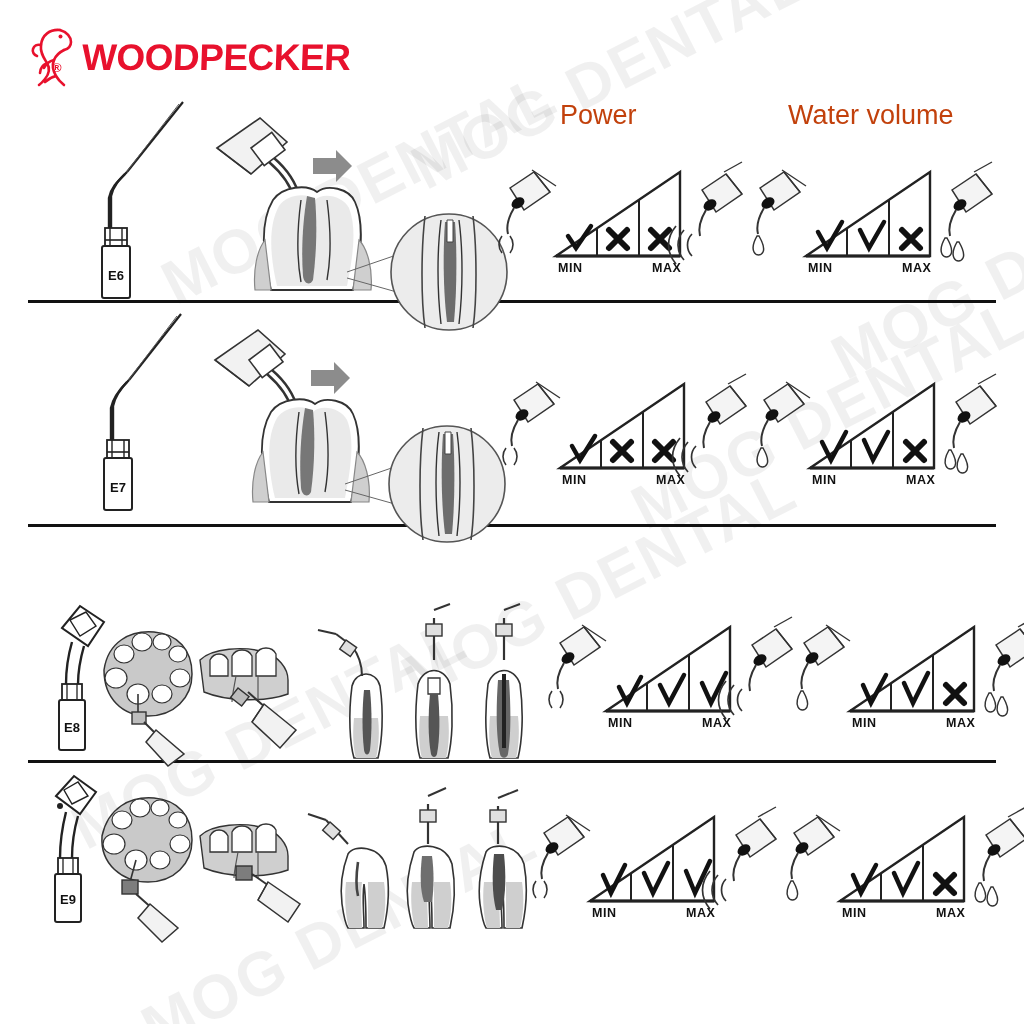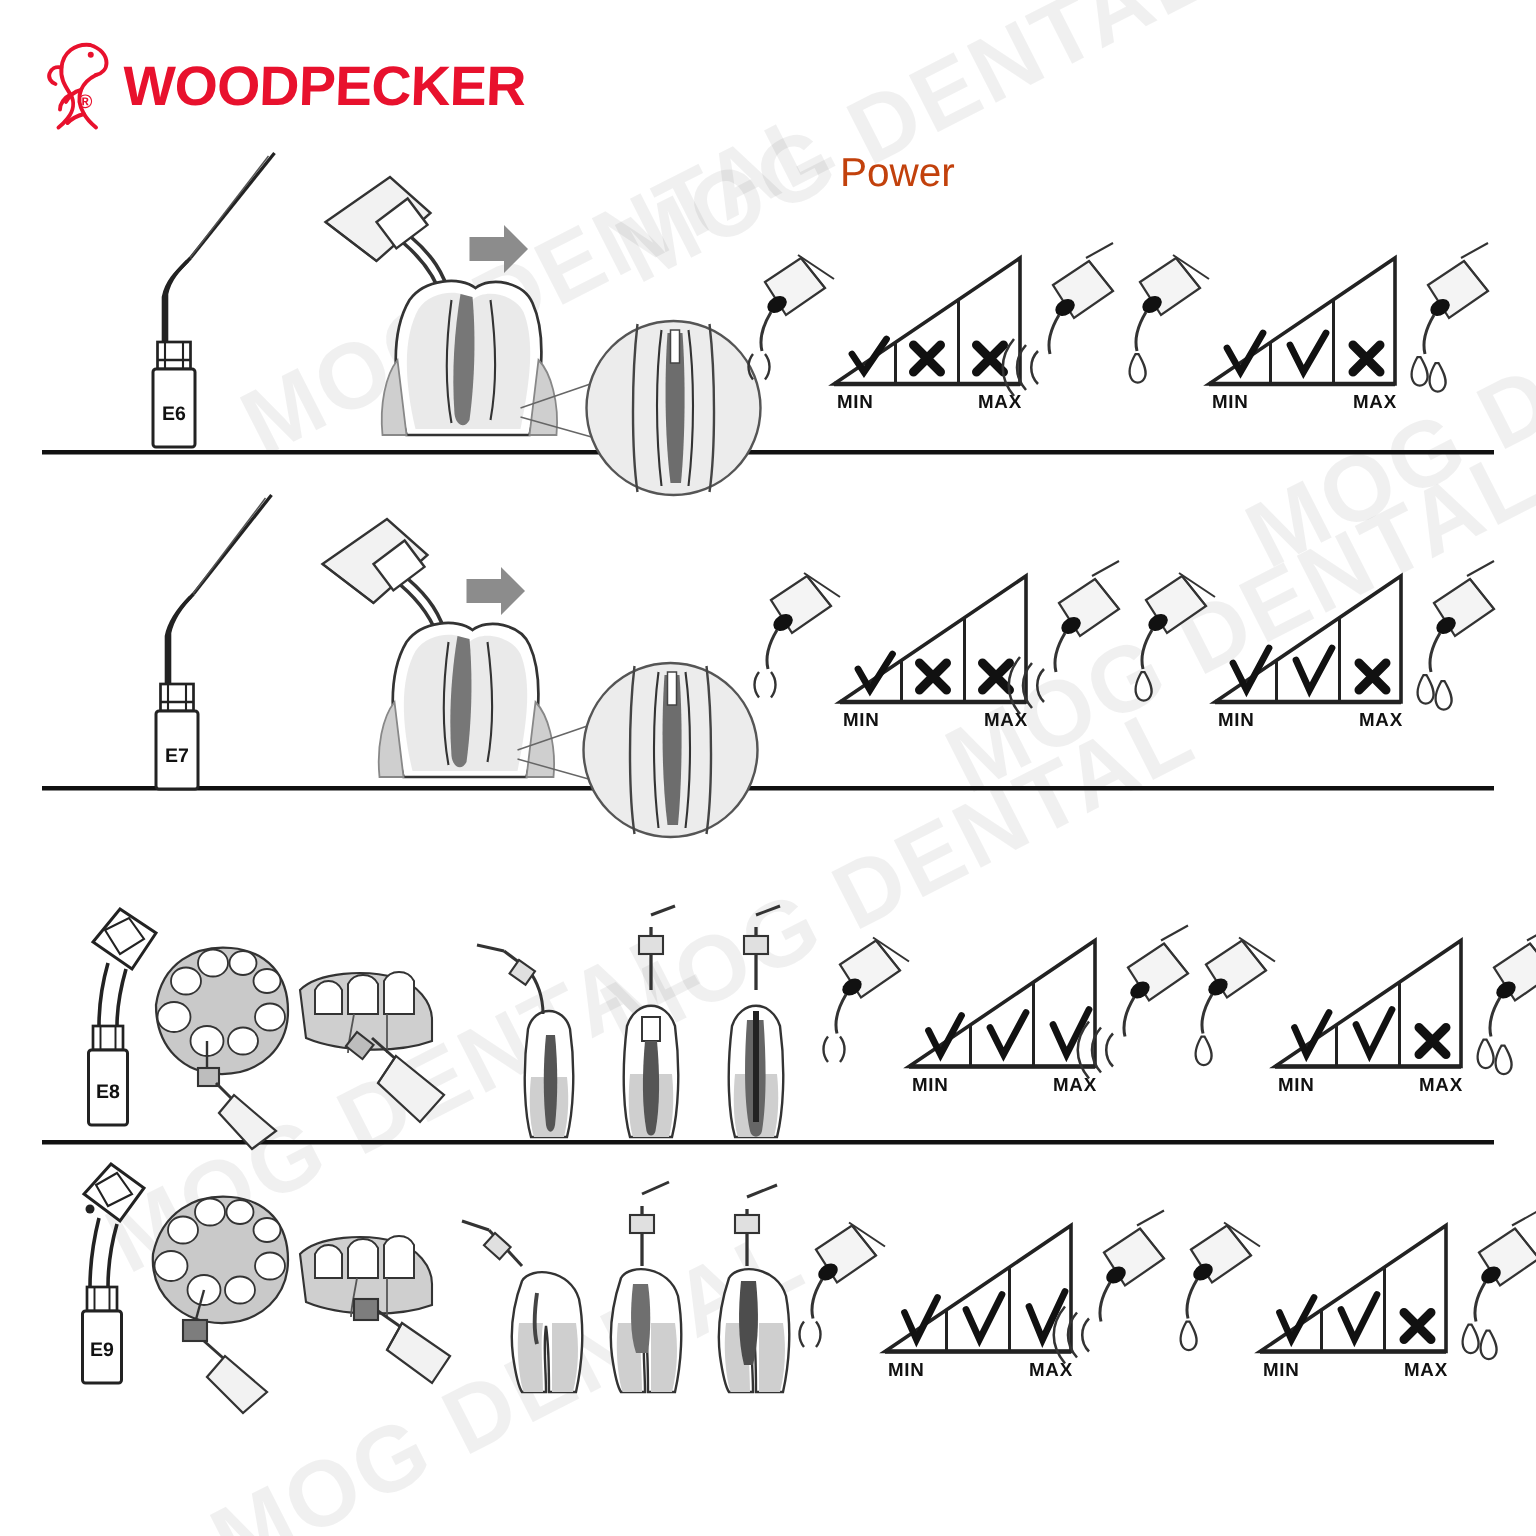--- a/index.html
+++ b/index.html
@@ -101,20 +101,21 @@
         <path d="M24 34 C20 35 16 38 14 42"></path>
         <path d="M26 50 C22 51 18 53 15 56"></path>
       </g>
       <circle cx="30.5" cy="10.5" r="2" fill="#e8112d"></circle>
     </svg>
     <div class="logo-text">WOODPECKER</div>
   </div>
   <div class="reg">®</div>
 
   <div class="col-head" id="head-power">Power</div>
+  <div class="col-head" id="head-water">Water volume</div>
 
   <div class="rule" style="top:300px;"></div>
   <div class="rule" style="top:524px;"></div>
   <div class="rule" style="top:760px;"></div>
 
   <div class="row" style="top:100px;height:200px;">
 
     <div class="illus" style="left:55px;top:0;">
       <svg width="440" height="200" viewBox="0 0 440 200">
 
@@ -252,21 +253,21 @@
         <g fill="#fff" stroke="#333" stroke-width="1.5">
           <path d="M199 78 C195 85 194 90 196 94 C198 98 203 98 205 94 C207 90 205 85 201 78 Z"></path>
           <path d="M211 82 C207 89 206 94 208 98 C210 102 215 102 217 98 C219 94 217 89 213 82 Z"></path>
         </g>
       </svg>
     </div>
   </div>
 
   <div class="row" style="top:310px;height:205px;">
 
-    <div class="illus" style="left:55px;top:16px;">
+    <div class="illus" style="left:55px;top:0;">
       <svg width="440" height="200" viewBox="0 0 440 200">
         <g>
           <path d="M126 4 L74 70" stroke="#222" stroke-width="2.2" fill="none"></path>
           <path d="M122 6 L72 72" stroke="#555" stroke-width="1" fill="none"></path>
           <path d="M74 70 C66 78 60 86 58 96 L58 130" stroke="#222" stroke-width="2.4" fill="none"></path>
           <path d="M72 72 C64 80 58 88 56 98 L56 130" stroke="#222" stroke-width="2.4" fill="none"></path>
           <rect x="52" y="130" width="22" height="18" fill="#fff" stroke="#222" stroke-width="1.8"></rect>
           <path d="M57 130 L57 148 M69 130 L69 148" stroke="#222" stroke-width="1.4"></path>
           <path d="M52 142 L74 142" stroke="#222" stroke-width="1.6"></path>
           <rect x="49" y="148" width="28" height="52" rx="2" fill="#fff" stroke="#222" stroke-width="2"></rect>

